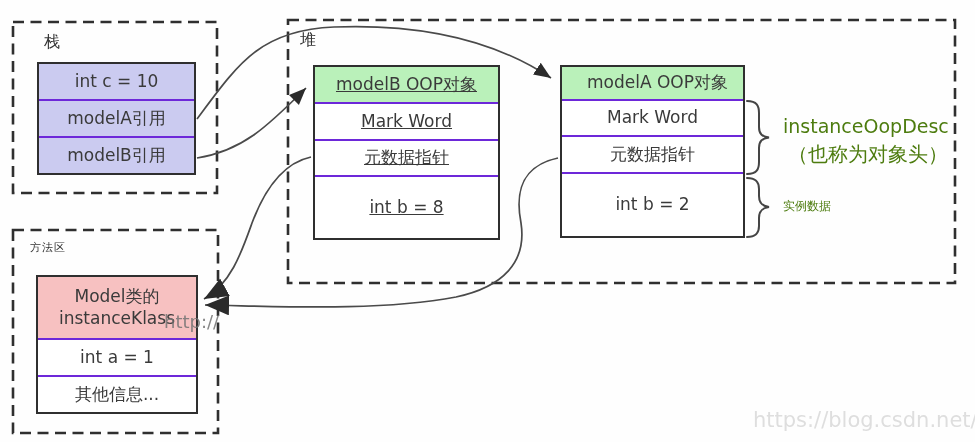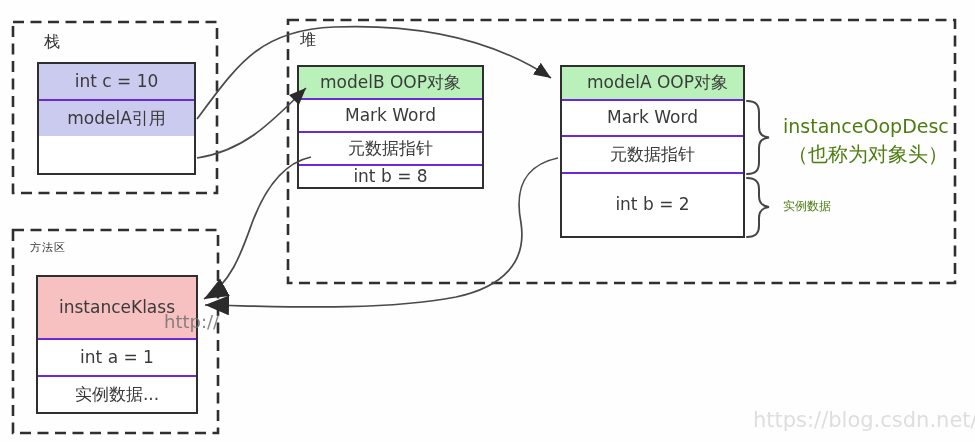--- a/index.html
+++ b/index.html
@@ -28,42 +28,44 @@
 
 <div id="canvas">
 
   <div class="abs region-label" style="left:44px;top:32px;">栈</div>
   <div class="abs region-label" style="left:300px;top:30px;">堆</div>
   <div class="abs region-label" style="left:30px;top:240px;font-size:11px;">方法区</div>
 
   <div class="obj-table" style="left:37px;top:62px;width:159px;height:113px;">
     <div class="obj-row" style="height:35px;background:#cbcbf0;">int c = 10</div>
     <div class="obj-row" style="height:37px;background:#cbcbf0;">modelA引用</div>
+    <div class="obj-row grow" style="background:#cbcbf0;">modelB引用</div>
   </div>
 
-  <div class="obj-table" style="left:297px;top:65px;width:187px;height:124px;">
+  <div class="obj-table" style="left:313px;top:65px;width:187px;height:175px;text-decoration:underline;">
     <div class="obj-row" style="height:35px;background:#baf1ba;">modelB OOP对象</div>
     <div class="obj-row" style="height:37px;">Mark Word</div>
     <div class="obj-row" style="height:36px;">元数据指针</div>
     <div class="obj-row grow">int b = 8</div>
   </div>
 
   <div class="obj-table" style="left:560px;top:65px;width:185px;height:173px;">
     <div class="obj-row" style="height:32px;background:#baf1ba;padding-left:10px;">modelA OOP对象</div>
     <div class="obj-row" style="height:36px;">Mark Word</div>
     <div class="obj-row" style="height:37px;">元数据指针</div>
     <div class="obj-row grow">int b = 2</div>
   </div>
 
   <div class="obj-table" style="left:36px;top:275px;width:162px;height:139px;">
     <div class="obj-row" style="height:61px;background:#f7c1c1;flex-direction:column;">
+      <span>Model类的</span>
       <span>instanceKlass</span>
     </div>
     <div class="obj-row" style="height:37px;">int a = 1</div>
-    <div class="obj-row grow">实例数据...</div>
+    <div class="obj-row grow">其他信息...</div>
   </div>
 
   <div class="annotation" style="left:783px;top:115px;font-size:19px;">instanceOopDesc</div>
   <div class="annotation" style="left:788px;top:141px;font-size:20px;">（也称为对象头）</div>
   <div class="annotation" style="left:783px;top:198px;font-size:12px;">实例数据</div>
 
   <svg class="overlay" width="975" height="442" viewBox="0 0 975 442">
     <defs>
       <marker id="ah" markerUnits="userSpaceOnUse" markerWidth="20" markerHeight="16" refX="17" refY="7" orient="auto">
         <path d="M0,0 L17,7 L0,14 Z" fill="#2b2b2b"></path>

